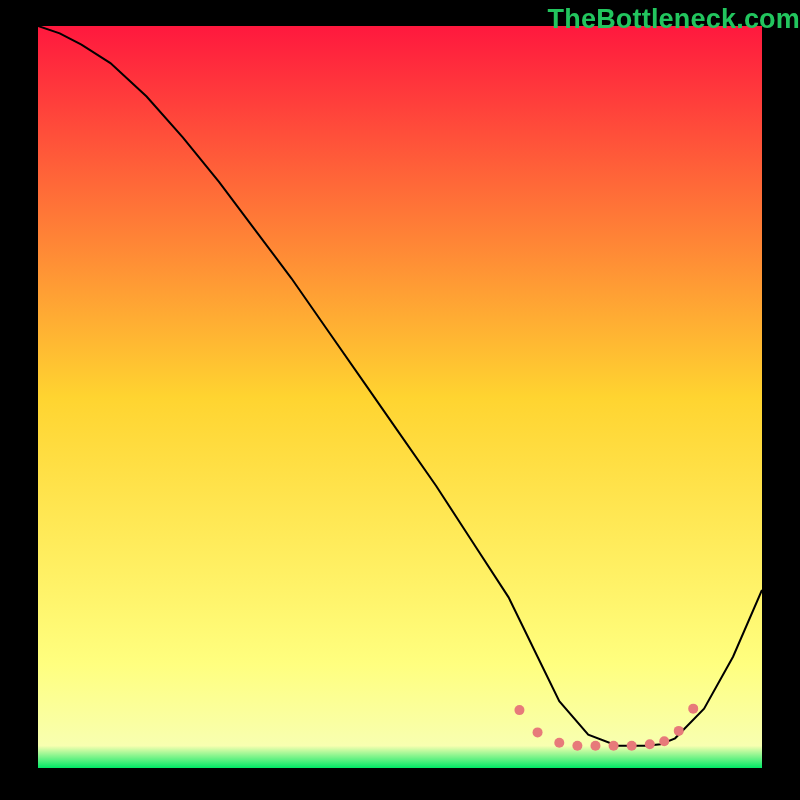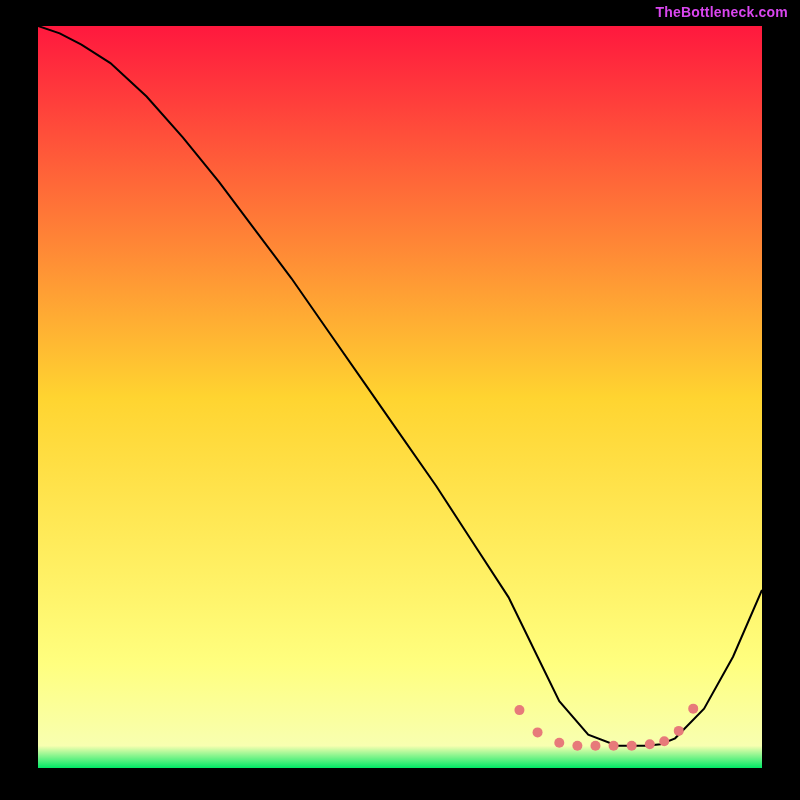--- a/index.html
+++ b/index.html
@@ -13,23 +13,23 @@
   }
   .wrap {
     position: relative;
     width: 800px;
     height: 800px;
     background: #000;
   }
   .watermark {
     position: absolute;
     top: 4px;
-    right: 12px;
-    color: #d946ef;
-    font-size: 14px;
+    right: 0;
+    color: #22c55e;
+    font-size: 27px;
     font-weight: 600;
     letter-spacing: 0.2px;
     z-index: 5;
     user-select: none;
   }
   .plot {
     position: absolute;
     left: 38px;
     top: 26px;
     width: 724px;

